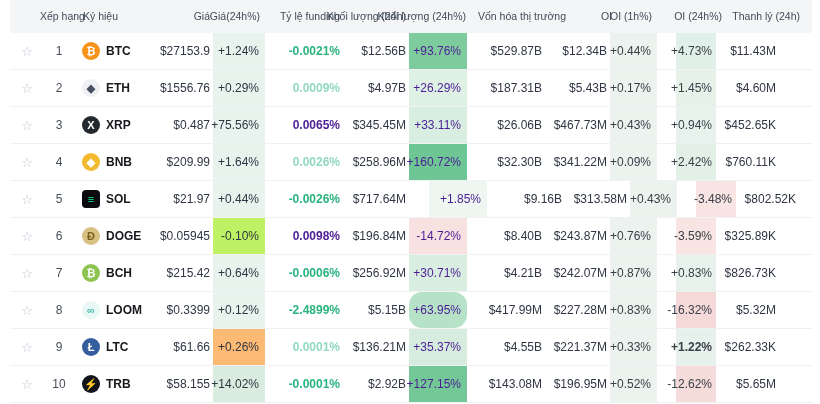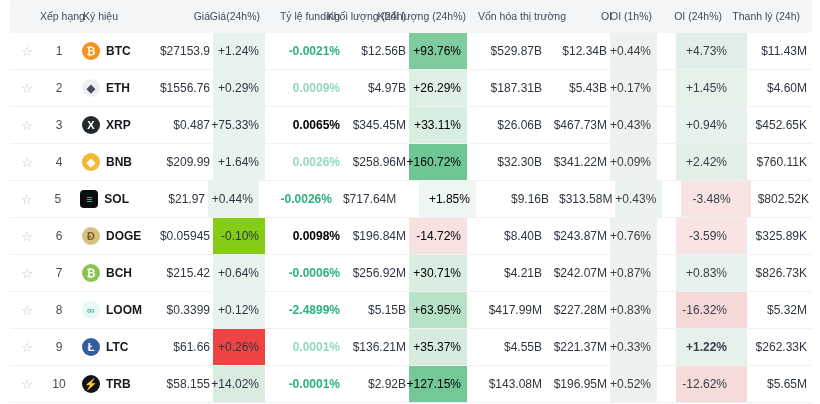--- a/index.html
+++ b/index.html
@@ -29,37 +29,37 @@
         background:#fff; }
   .td { display:flex; align-items:center; font-size:12px; color:#2f3542; white-space:nowrap; }
   .right { justify-content:flex-end; }
   .c-star    { width:34px; justify-content:center; }
   .c-rank    { width:30px; justify-content:center; color:#474d57; }
   .c-sym     { width:84px; padding-left:8px; gap:6px; }
   .c-price   { width:55px; padding-right:3px; }
   .c-chg24   { width:52px; padding-right:6px;text-align:right; }
   .c-funding { width:78px; padding-right:3px; font-weight:bold; }
   .c-vol     { width:66px; padding-right:3px; }
-  .c-volpct  { width:58px; padding-right:6px; color:#000000; }
+  .c-volpct  { width:58px; padding-right:6px; color:#4c1d95; }
   .c-mcap    { width:78px; padding-right:3px; }
   .c-oi      { width:65px; padding-right:3px; }
   .c-oi1h    { width:47px; padding-right:6px; color:#3a4048; }
   .c-sp      { width:19px; }
-  .c-oi24    { width:71px; padding-right:20px; color:#3a4048; }
+  .c-oi24    { width:40px; padding-right:4px; color:#3a4048; }
   .c-liq     { width:63px; padding-right:3px; }
 
   .star { font-size:13px; color:#bfc5ce; cursor:pointer; line-height:1; }
   .coin { width:18px; height:18px; border-radius:50%; display:flex; align-items:center;
           justify-content:center; font-size:11px; font-weight:bold; flex:0 0 18px; }
   .coin.shape-square { border-radius:4px; }
   .symname { font-weight:bold; color:#17191d; font-size:12px; }
 
   .tone-green { color:#2ab37f; }
   .tone-mint  { color:#92d9bf; }
-  .tone-dark  { color:#000000; }
+  .tone-dark  { color:#4c1d95; }
 </style>
 </head>
 <body>
 
 <div class="screener">
   <div class="thead">
     <span class="th th-rank">Xếp hạng</span>
     <span class="th th-symbol">Ký hiệu</span>
     <span class="th th-price">Giá</span>
     <span class="th th-chg24">Giá(24h%)</span>
@@ -120,21 +120,21 @@
   <div class="tr">
     <div class="td c-star">
       <span class="star">☆</span>
     </div>
     <div class="td c-rank">3</div>
     <div class="td c-sym">
       <span class="coin shape-circle" style="background: rgb(35, 41, 47); color: rgb(255, 255, 255);">X</span>
       <span class="symname">XRP</span>
     </div>
     <div class="td c-price right">$0.487</div>
-    <div class="td c-chg24 right" style="background: rgb(233, 243, 238);">+75.33%</div>
+    <div class="td c-chg24 right" style="background: rgb(233, 243, 238);">+75.56%</div>
     <div class="td c-funding right tone-dark">0.0065%</div>
     <div class="td c-vol right">$345.45M</div>
     <div class="td c-volpct right" style="background: rgb(216, 238, 224);">+33.11%</div>
     <div class="td c-mcap right">$26.06B</div>
     <div class="td c-oi right">$467.73M</div>
     <div class="td c-oi1h right" style="background: rgb(236, 242, 238);">+0.43%</div>
     <div class="td c-sp"></div>
     <div class="td c-oi24 right" style="background: rgb(232, 242, 236);">+0.94%</div>
     <div class="td c-liq right">$452.65K</div>
   </div>
@@ -186,21 +186,21 @@
   <div class="tr">
     <div class="td c-star">
       <span class="star">☆</span>
     </div>
     <div class="td c-rank">6</div>
     <div class="td c-sym">
       <span class="coin shape-circle" style="background: rgb(217, 192, 131); color: rgb(122, 99, 32);">Ð</span>
       <span class="symname">DOGE</span>
     </div>
     <div class="td c-price right">$0.05945</div>
-    <div class="td c-chg24 right" style="background: #84cc16;">-0.10%</div>
+    <div class="td c-chg24 right" style="background: #bef264;">-0.10%</div>
     <div class="td c-funding right tone-dark">0.0098%</div>
     <div class="td c-vol right">$196.84M</div>
     <div class="td c-volpct right" style="background: rgb(247, 225, 225);">-14.72%</div>
     <div class="td c-mcap right">$8.40B</div>
     <div class="td c-oi right">$243.87M</div>
     <div class="td c-oi1h right" style="background: rgb(236, 242, 238);">+0.76%</div>
     <div class="td c-sp"></div>
     <div class="td c-oi24 right" style="background: rgb(248, 228, 226);">-3.59%</div>
     <div class="td c-liq right">$325.89K</div>
   </div>
@@ -233,40 +233,40 @@
     </div>
     <div class="td c-rank">8</div>
     <div class="td c-sym">
       <span class="coin shape-circle" style="background: rgb(233, 247, 246); color: rgb(72, 184, 176);">∞</span>
       <span class="symname">LOOM</span>
     </div>
     <div class="td c-price right">$0.3399</div>
     <div class="td c-chg24 right" style="background: rgb(233, 243, 238);">+0.12%</div>
     <div class="td c-funding right tone-green">-2.4899%</div>
     <div class="td c-vol right">$5.15B</div>
-    <div class="td c-volpct right" style="background: rgb(182, 226, 200);">+63.95%</div>
+    <div class="td c-volpct right" style="background: rgb(182, 226, 200); border-radius: 13px;">+63.95%</div>
     <div class="td c-mcap right">$417.99M</div>
     <div class="td c-oi right">$227.28M</div>
     <div class="td c-oi1h right" style="background: rgb(236, 242, 238);">+0.83%</div>
     <div class="td c-sp"></div>
     <div class="td c-oi24 right" style="background: rgb(245, 217, 217);">-16.32%</div>
     <div class="td c-liq right">$5.32M</div>
   </div>
 
   <div class="tr">
     <div class="td c-star">
       <span class="star">☆</span>
     </div>
     <div class="td c-rank">9</div>
     <div class="td c-sym">
       <span class="coin shape-circle" style="background: rgb(52, 93, 157); color: rgb(255, 255, 255);">Ł</span>
       <span class="symname">LTC</span>
     </div>
     <div class="td c-price right">$61.66</div>
-    <div class="td c-chg24 right" style="background: #ef4444; padding-left: 12px;">+0.26%</div>
+    <div class="td c-chg24 right" style="background: #fdba74; padding-left: 12px;">+0.26%</div>
     <div class="td c-funding right tone-mint">0.0001%</div>
     <div class="td c-vol right">$136.21M</div>
     <div class="td c-volpct right" style="background: rgb(213, 236, 222);">+35.37%</div>
     <div class="td c-mcap right">$4.55B</div>
     <div class="td c-oi right">$221.37M</div>
     <div class="td c-oi1h right" style="background: rgb(236, 242, 238);">+0.33%</div>
     <div class="td c-sp"></div>
     <div class="td c-oi24 right" style="background: rgb(231, 241, 235); font-weight: bold;">+1.22%</div>
     <div class="td c-liq right">$262.33K</div>
   </div>

